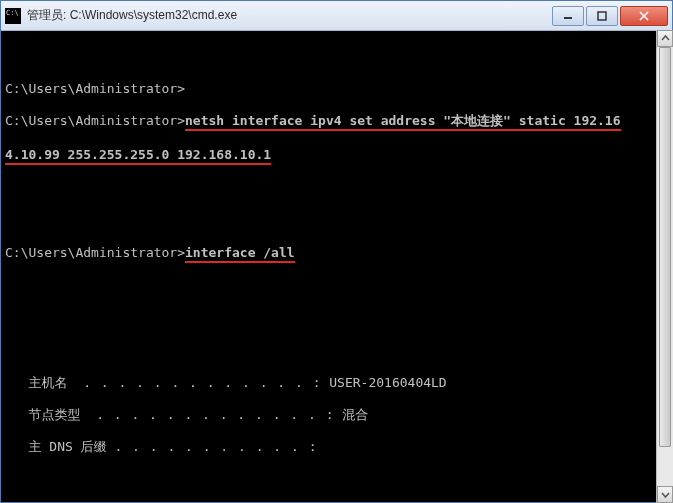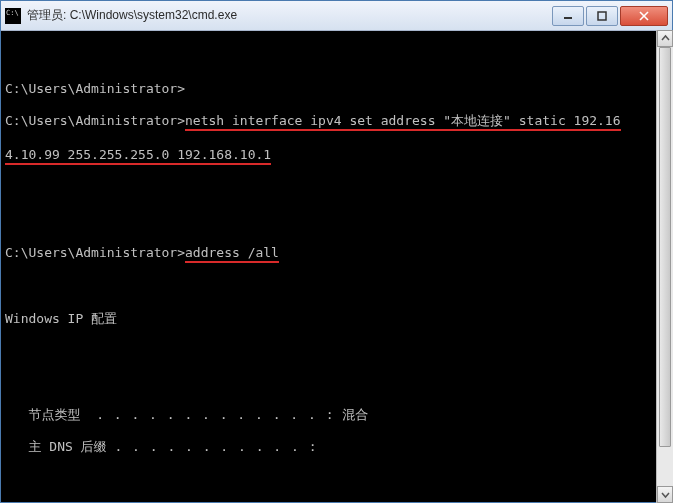--- a/index.html
+++ b/index.html
@@ -12,21 +12,21 @@
     .window-controls { display: flex; gap: 2px; }
     .ctrl-btn { width: 32px; height: 20px; border: 1px solid #7a97bb; background: linear-gradient(to bottom, #eaf1fb, #c7d7ec); border-radius: 2px; display: flex; align-items: center; justify-content: center; cursor: pointer; }
     .ctrl-btn.close { background: linear-gradient(to bottom, #f08f7d, #d9503a); border-color: #a63b2a; width: 48px; }
     .ctrl-btn svg { display: block; }
     .terminal { flex: 1; background: #000; color: #c0c0c0; font-family: "NSimSun", "SimSun", monospace; font-size: 13px; line-height: 16px; padding: 2px 4px; overflow: hidden; position: relative; white-space: pre; }
     .terminal-inner { position: relative; }
     .scrollbar { position: absolute; right: 0; top: 30px; bottom: 0; width: 17px; background: #e9e9e9; border-left: 1px solid #bbb; }
     .scrollbar-btn { height: 17px; background: linear-gradient(to bottom, #f4f4f4, #d8d8d8); border: 1px solid #999; display: flex; align-items: center; justify-content: center; }
     .scrollbar-btn.bottom { position: absolute; bottom: 0; left: 0; right: 0; }
     .thumb { position: absolute; top: 17px; left: 2px; right: 2px; height: 400px; background: linear-gradient(to right, #e8e8e8, #c9c9c9); border: 1px solid #999; border-radius: 1px; }
-    .underline-red { border-bottom: 2px solid #d92a2a; display: inline-block; }
+    .underline-red { border-bottom: 2px solid #d92a2a; display: inline-block; font-weight: bold; }
     .line { min-height: 16px; }
     .dots { letter-spacing: 1px; }
     .val { display: inline-block; }
   </style>
 </head>
 <body>
 
 <div class="window">
   <div class="titlebar">
     <span class="app-icon"></span>
@@ -51,25 +51,25 @@
     </div>
   </div>
 
   <div class="terminal">
     <div class="terminal-inner">
 <div class="line"><span>C:\Users\Administrator&gt;</span></div>
 <div class="line"><span>C:\Users\Administrator&gt;</span><span class="underline-red">netsh interface ipv4 set address "本地连接" static 192.16</span></div>
 <div class="line"><span class="underline-red">4.10.99 255.255.255.0 192.168.10.1</span></div>
 <div class="line"></div>
 <div class="line"></div>
-<div class="line"><span>C:\Users\Administrator&gt;</span><span class="underline-red">address /all</span></div>
-<div class="line"></div>
-<div class="line"><span>Windows IP 配置</span></div>
+<div class="line"><span>C:\Users\Administrator&gt;</span><span class="underline-red">interface /all</span></div>
 <div class="line"></div>
 <div class="line"></div>
+<div class="line"></div>
+<div class="line"><span>   主机名  </span><span class="dots">. . . . . . . . . . . . . :</span> <span class="val">USER-20160404LD</span></div>
 <div class="line"><span>   节点类型  </span><span class="dots">. . . . . . . . . . . . . :</span> <span class="val">混合</span></div>
 <div class="line"><span>   主 DNS 后缀 </span><span class="dots">. . . . . . . . . . . :</span> <span class="val"></span></div>
 
 
 
 
 
 
 
 

